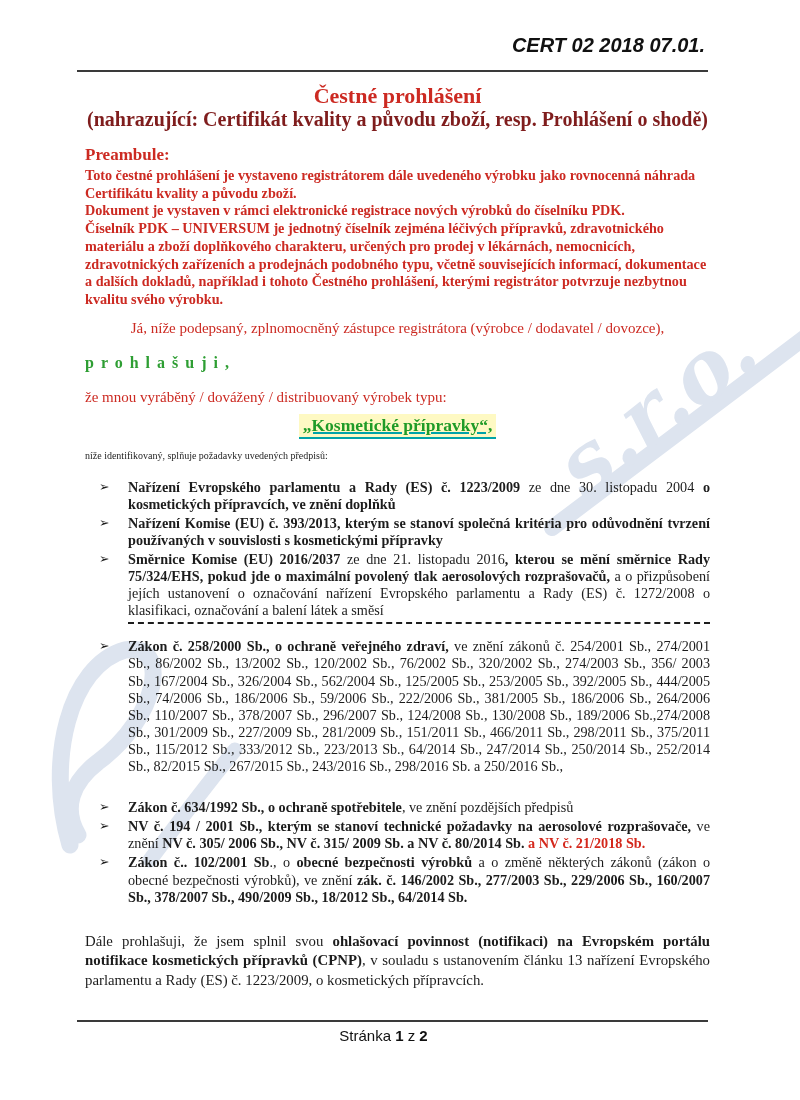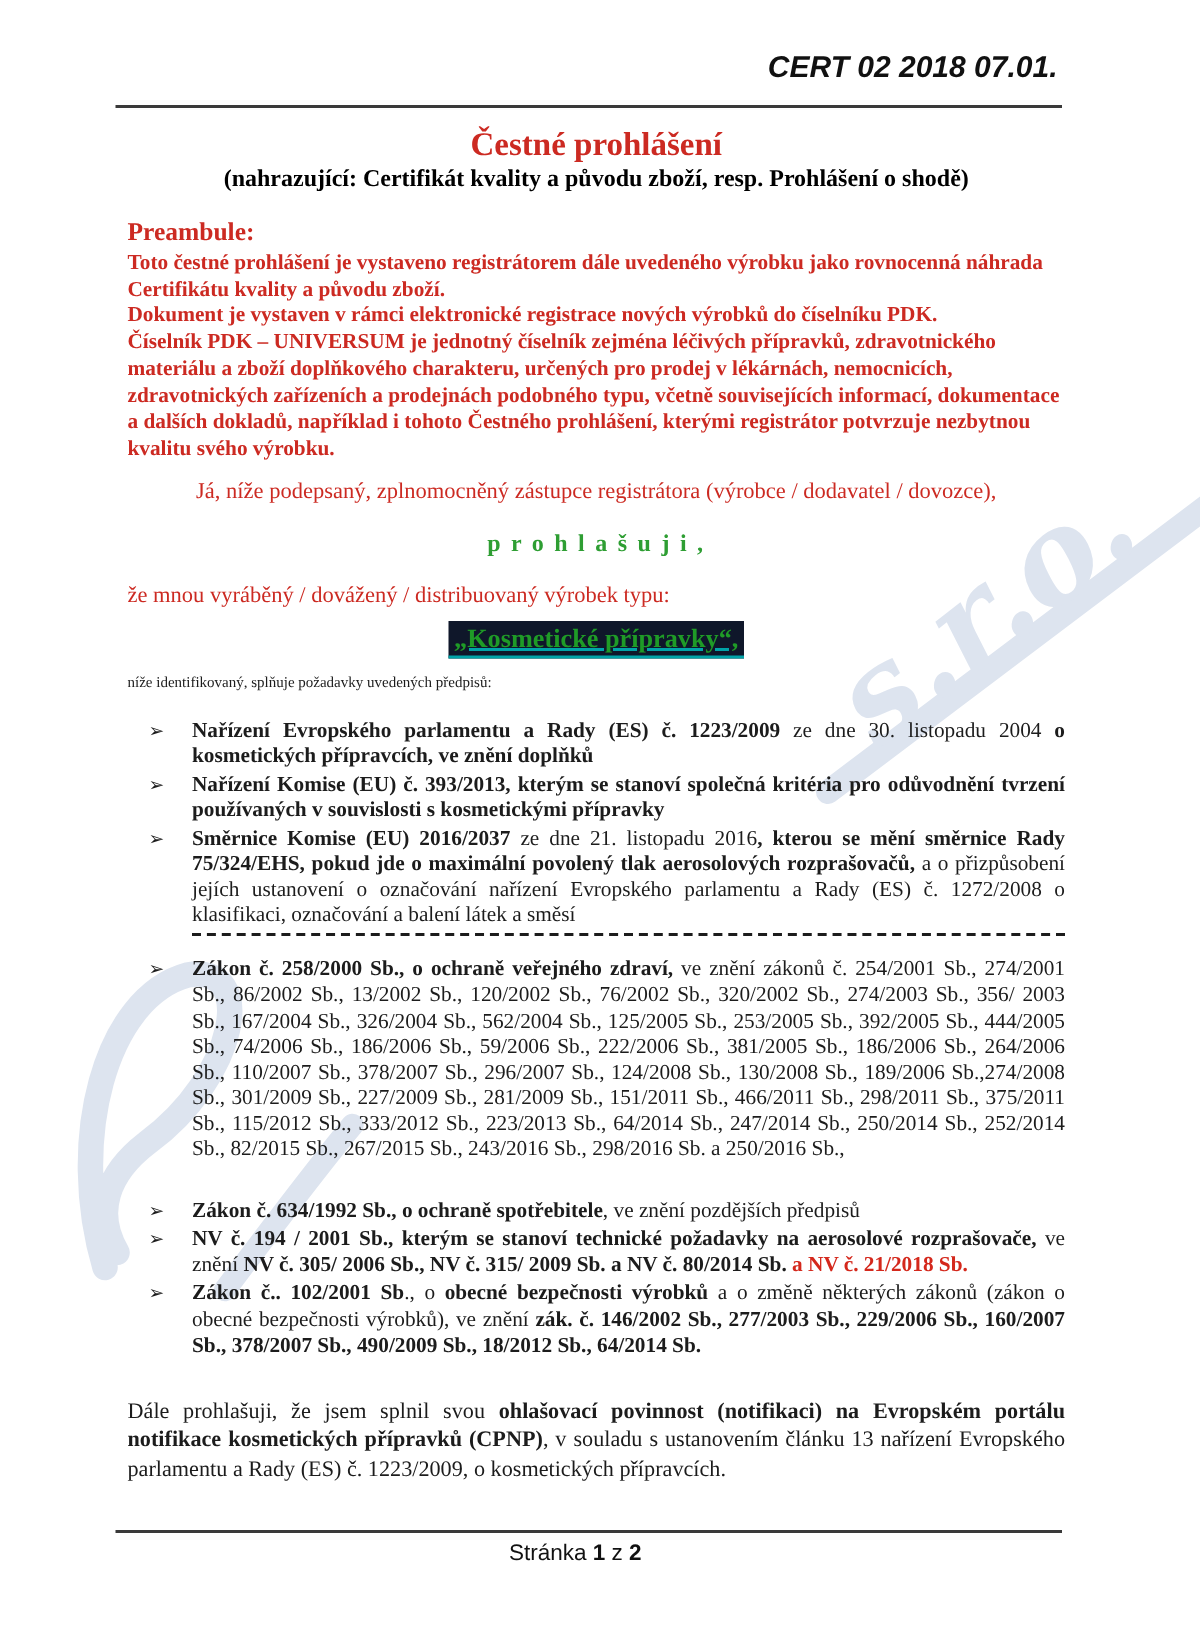--- a/index.html
+++ b/index.html
@@ -16,38 +16,38 @@
     font-style:italic;font-weight:700;font-size:20px;color:#111;
   }
   .rule{position:absolute;left:77px;width:631px;height:0;border-top:2px solid #3a3a3a;z-index:2;}
   .rule.top{top:70px;}
   .rule.bottom{top:1020px;}
   .content{position:absolute;left:85px;top:84px;width:625px;z-index:1;}
   .title{
     text-align:center;color:#cc2a22;font-weight:bold;font-size:22px;line-height:24px;
   }
   .subtitle{
-    text-align:center;color:#000000;font-weight:bold;font-size:16px;line-height:19px;margin-top:2px;
+    text-align:center;color:#7f1d1d;font-weight:bold;font-size:20px;line-height:19px;margin-top:2px;
   }
   .preamble-heading{
     color:#cc2a22;font-weight:bold;font-size:17px;line-height:20px;margin-top:16px;
   }
   .preamble-body{
     color:#cc2a22;font-weight:bold;font-size:14.2px;line-height:17.7px;margin-top:2px;
     white-space:pre-line;text-align:left;
   }
   .intro{color:#cc2a22;font-size:15px;line-height:18px;text-align:center;margin-top:10px;}
   .verb{
-    color:#2e9e33;font-weight:bold;font-size:16px;line-height:19px;text-align:center;
+    color:#2e9e33;font-weight:bold;font-size:16px;line-height:19px;
     margin-top:16px;letter-spacing:1.5px;
   }
   .product-line{color:#cc2a22;font-size:15px;line-height:18px;margin-top:16px;}
   .product-wrap{text-align:center;margin-top:8px;}
   .product{
-    display:inline-block;background:#0f172a;color:#1f9b27;font-weight:bold;font-size:17.5px;
+    display:inline-block;background:#fef9c3;color:#1f9b27;font-weight:bold;font-size:17.5px;
     line-height:23px;padding:0 4px;
     text-decoration:underline;text-decoration-color:#00a3a8;text-decoration-thickness:2px;
     border-bottom:2px solid #00a3a8;
   }
   .follows{font-size:10px;line-height:18px;margin-top:8px;color:#1c1c1c;}
   .bullets{margin-top:14px;}
   .bullet{
     position:relative;padding-left:43px;text-align:justify;
     font-size:14.2px;line-height:17.1px;margin-bottom:2px;color:#1c1c1c;
   }

